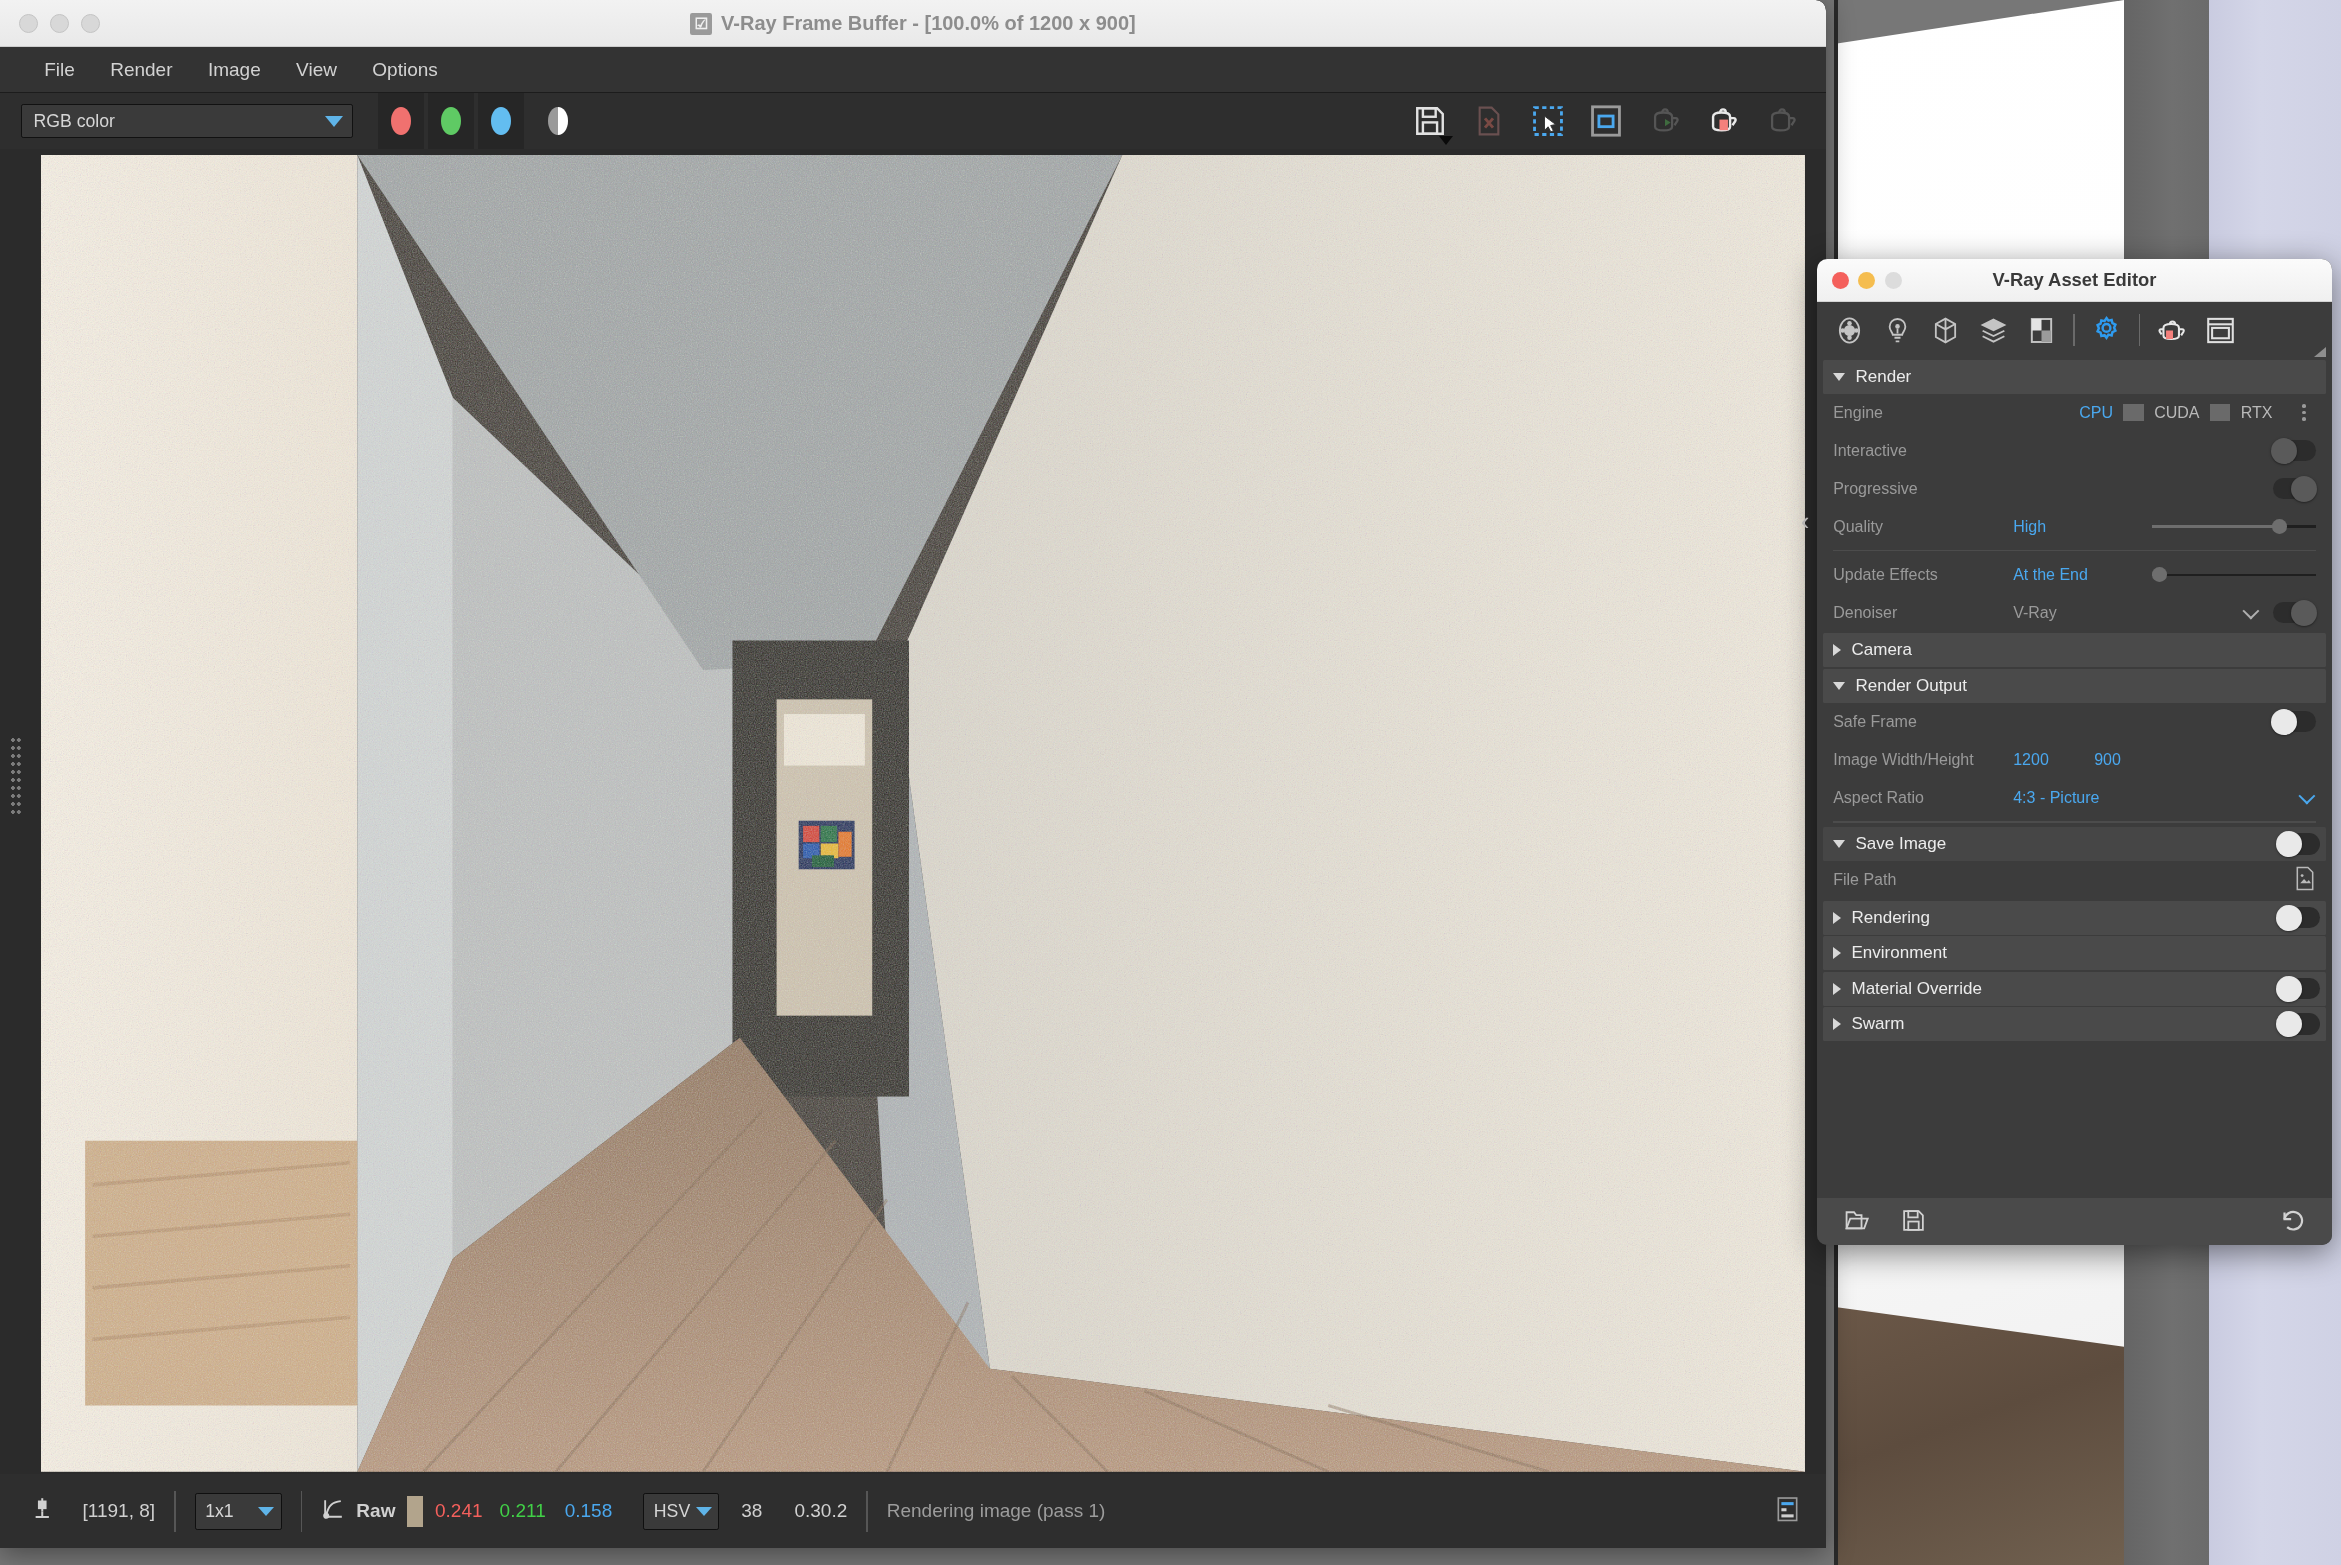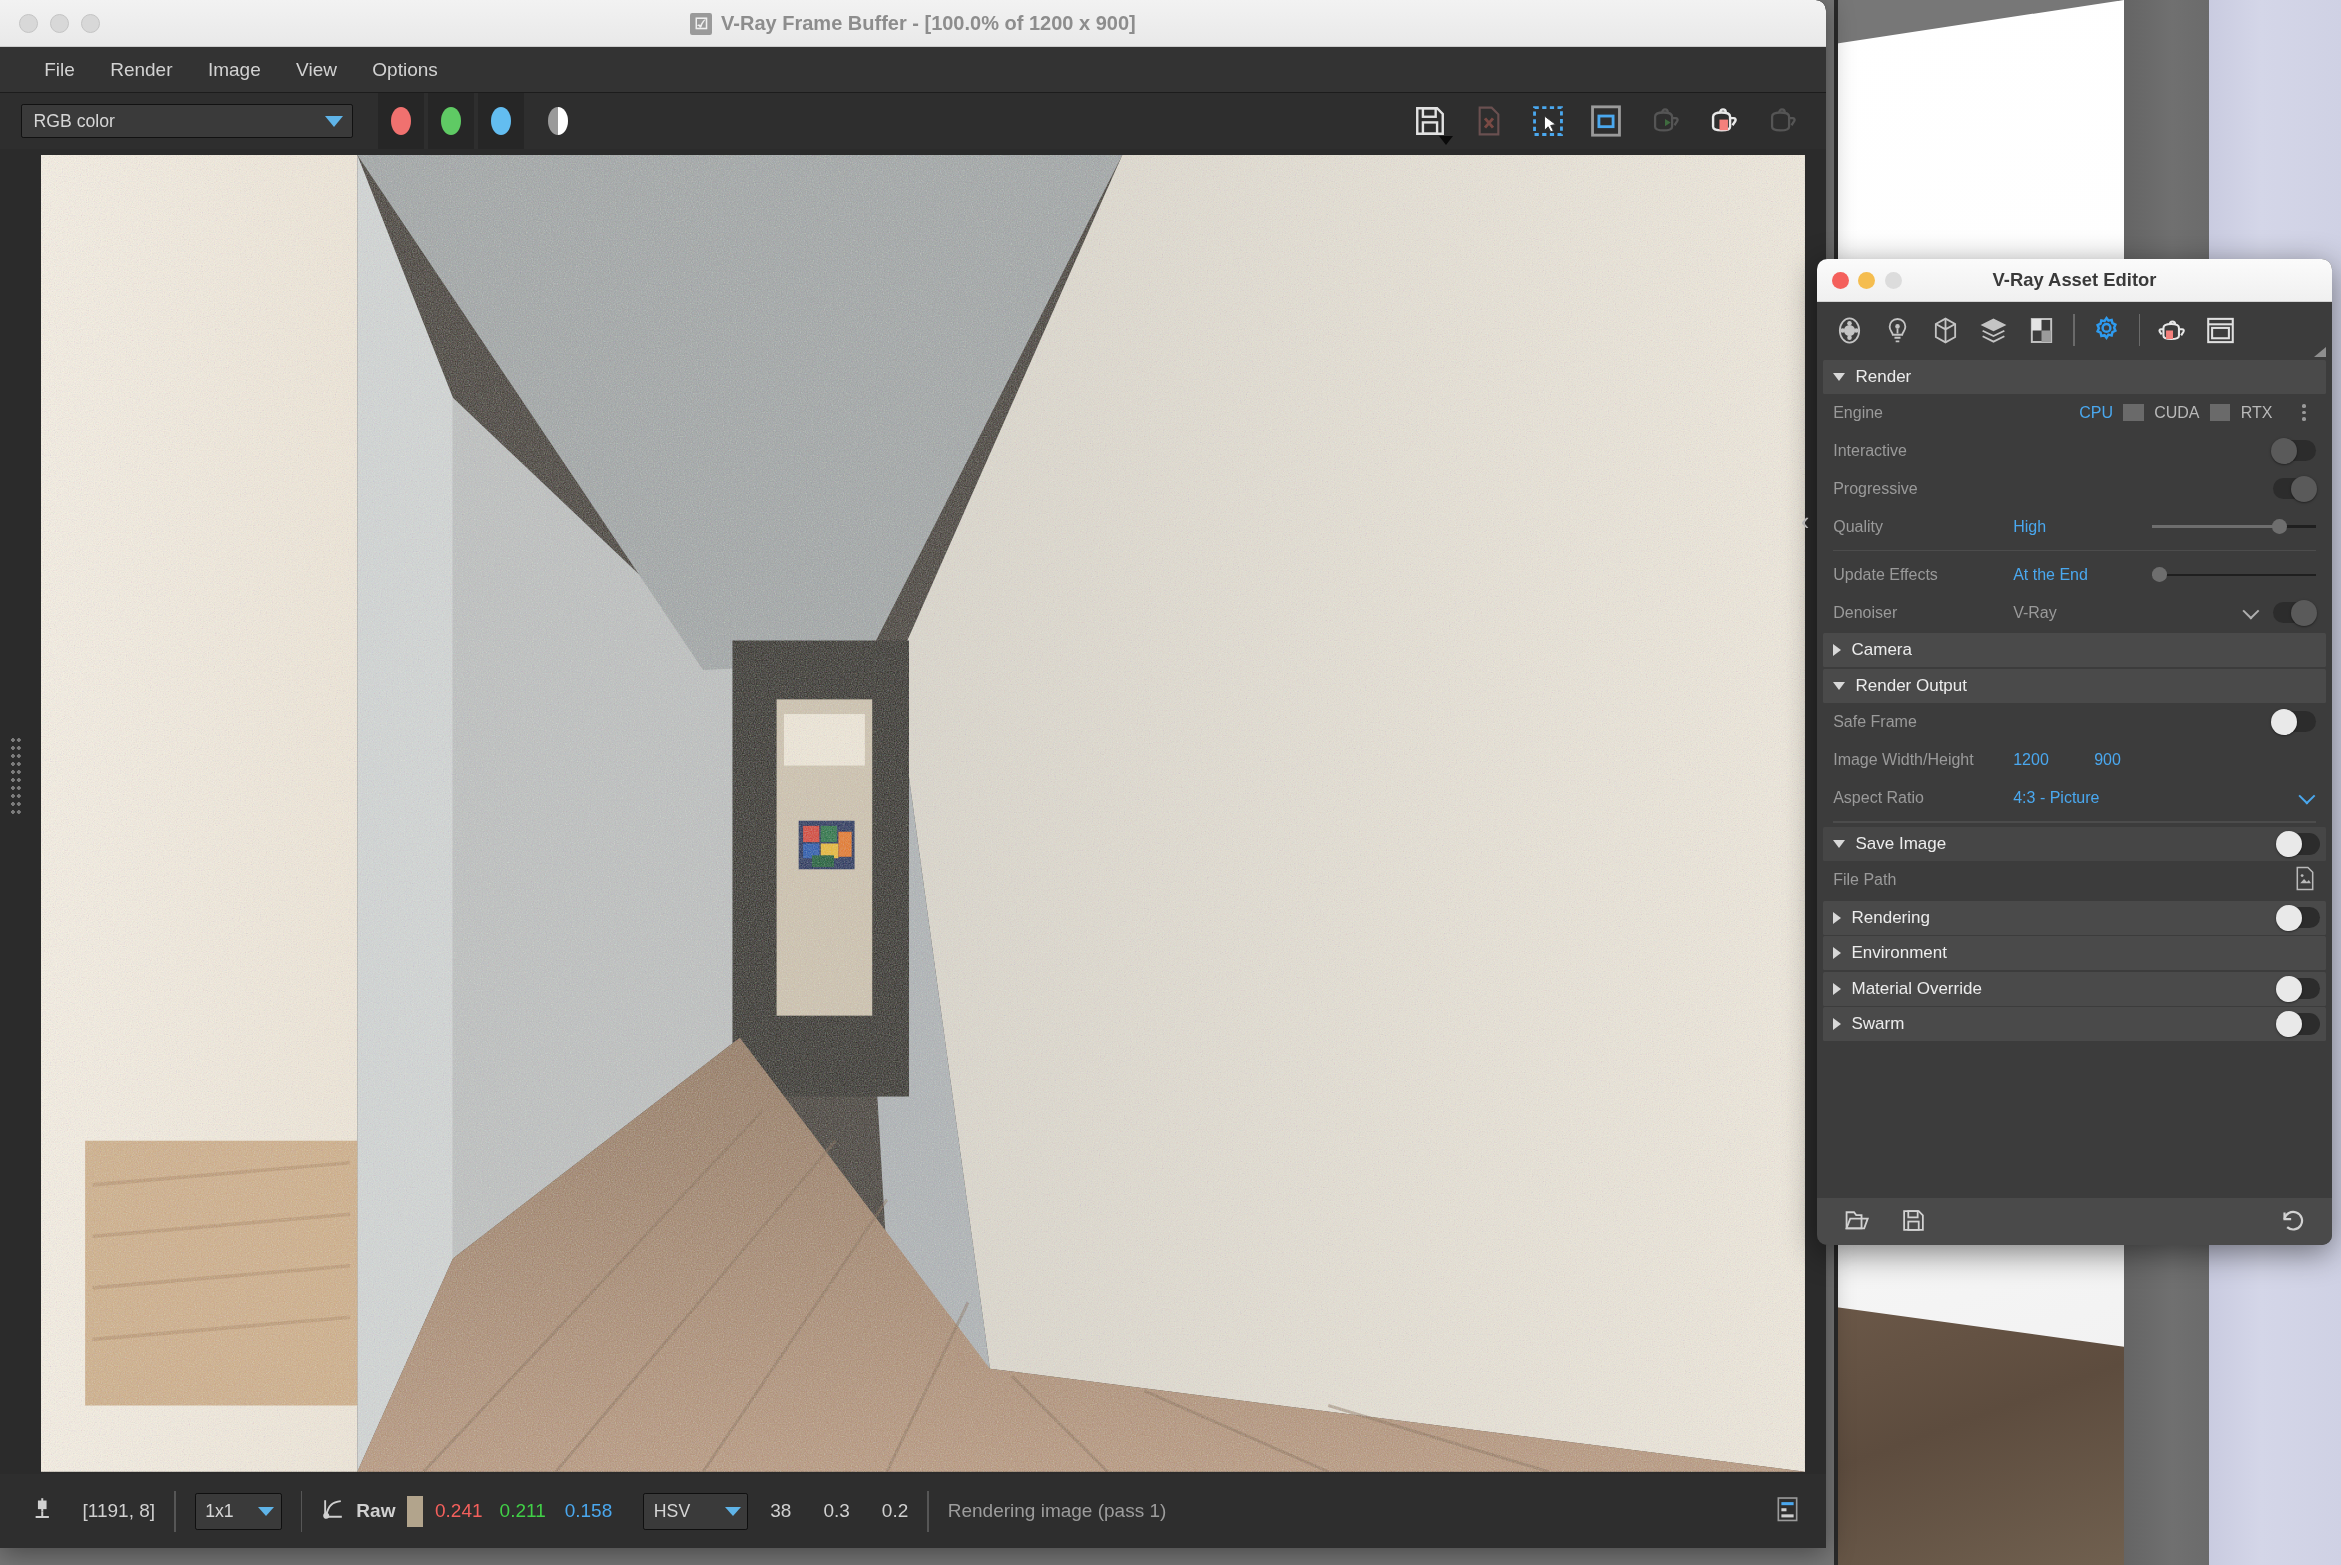--- a/index.html
+++ b/index.html
@@ -153,21 +153,21 @@
   .zoom-select {
     width: 87px; height: 37px; background: #3a3a3a;
     border: 1.5px solid #0f0f0f; border-radius: 2.2px;
     display: flex; align-items: center; justify-content: space-between;
     padding: 0 6.6px 0 9.6px; font-size: 17.7px; color: #d6d6d6;
   }
   .zoom-select .tri-down { border-left-width: 8px; border-right-width: 8px; border-top-width: 9.6px; }
   .swatch { width: 16px; height: 31px; background: #b2a48c; margin: 0 11.8px; }
   .v-r { color: #f4605c; } .v-g { color: #41d047; } .v-b { color: #4aa8ef; }
   .hsv-select {
-    width: 105px; height: 37px; background: #3a3a3a;
+    width: 76px; height: 37px; background: #3a3a3a;
     border: 1.5px solid #0f0f0f; border-radius: 2.2px;
     display: flex; align-items: center; justify-content: space-between;
     padding: 0 6.6px 0 9.6px; font-size: 17.7px; color: #d6d6d6;
   }
   .hsv-select .tri-down { border-left-width: 8px; border-right-width: 8px; border-top-width: 9.6px; }
 
   
   #ae {
     position: absolute; left: 1817px; top: 259px;
     width: 515px; height: 986px;
@@ -490,21 +490,21 @@
     <span class="st-text v-g" style="margin-right:19px">0.211</span>
     <span class="st-text v-b" style="margin-right:31px">0.158</span>
 
     <div class="hsv-select">
       <span>HSV</span>
       <span class="tri-down"></span>
     </div>
 
     <span class="st-text" style="margin-left:22px">38</span>
     <span class="st-text" style="margin-left:32px">0.3</span>
-    <span class="st-text" style="margin-left:32px">0.2</span>
+    <span class="st-text" style="">0.2</span>
 
     <span class="st-sep"></span>
 
     <span class="st-text-dim">Rendering image (pass 1)</span>
 
     <span style="margin-left:auto;margin-right:26.5px">
       <svg width="25" height="26.5" viewBox="0 0 24 26" fill="none" stroke="#9a9a9a" stroke-width="1.6">
         <rect x="3" y="2" width="18" height="22"></rect>
         <rect x="6" y="6" width="12" height="3" fill="#4aa8ef" stroke="none"></rect>
         <rect x="6" y="12" width="5" height="3" fill="#cfcfcf" stroke="none"></rect>

